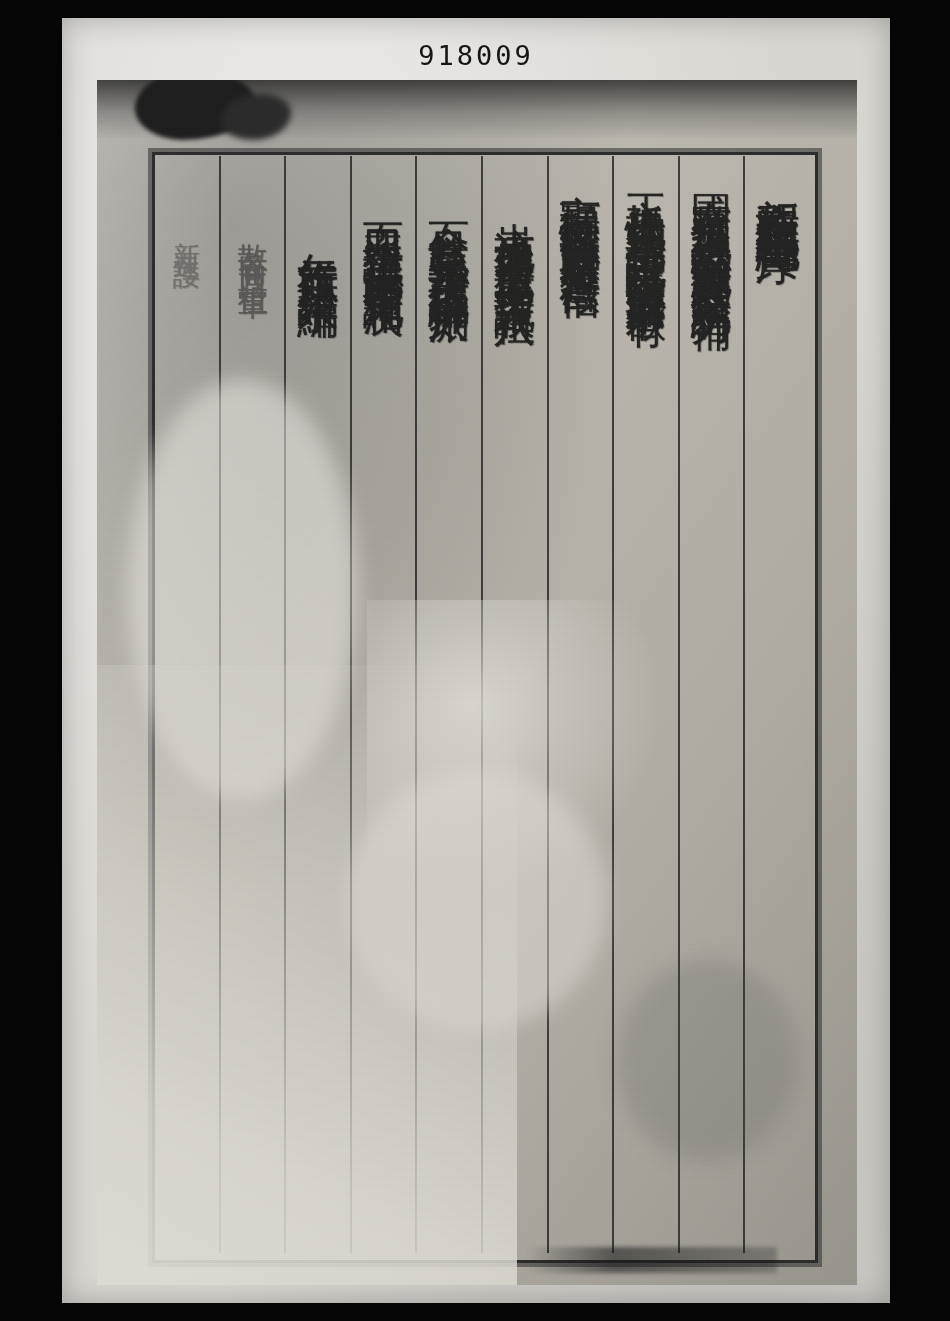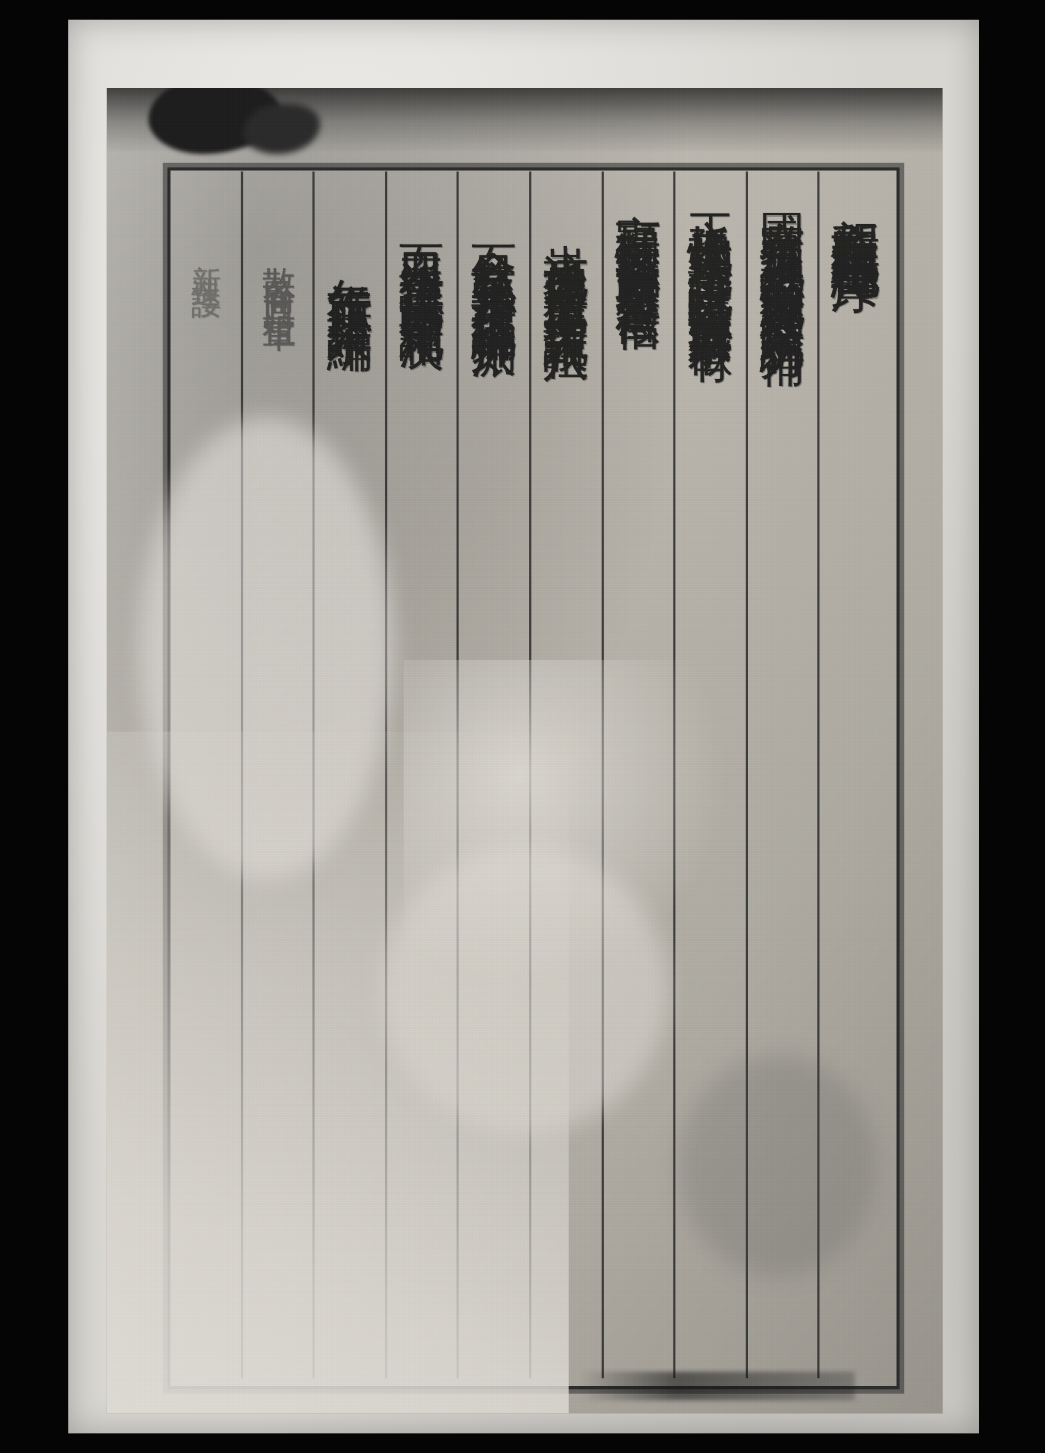--- a/index.html
+++ b/index.html
@@ -216,20 +216,21 @@
       repeating-linear-gradient(90deg, rgba(0,0,0,0.04) 0px, rgba(0,0,0,0.04) 1px, rgba(255,255,255,0.04) 1px, rgba(255,255,255,0.04) 2px);
   }
 </style>
 </head>
 <body>
 
 <div id="photo-frame">
 
   <div id="plate">
 
+    <div id="film-id">918009</div>
 
     <div id="page">
 
       <div id="top-damage">
         <div id="tear-blob-a"></div>
         <div id="tear-blob-b"></div>
       </div>
 
       <div id="text-frame"></div>
 

